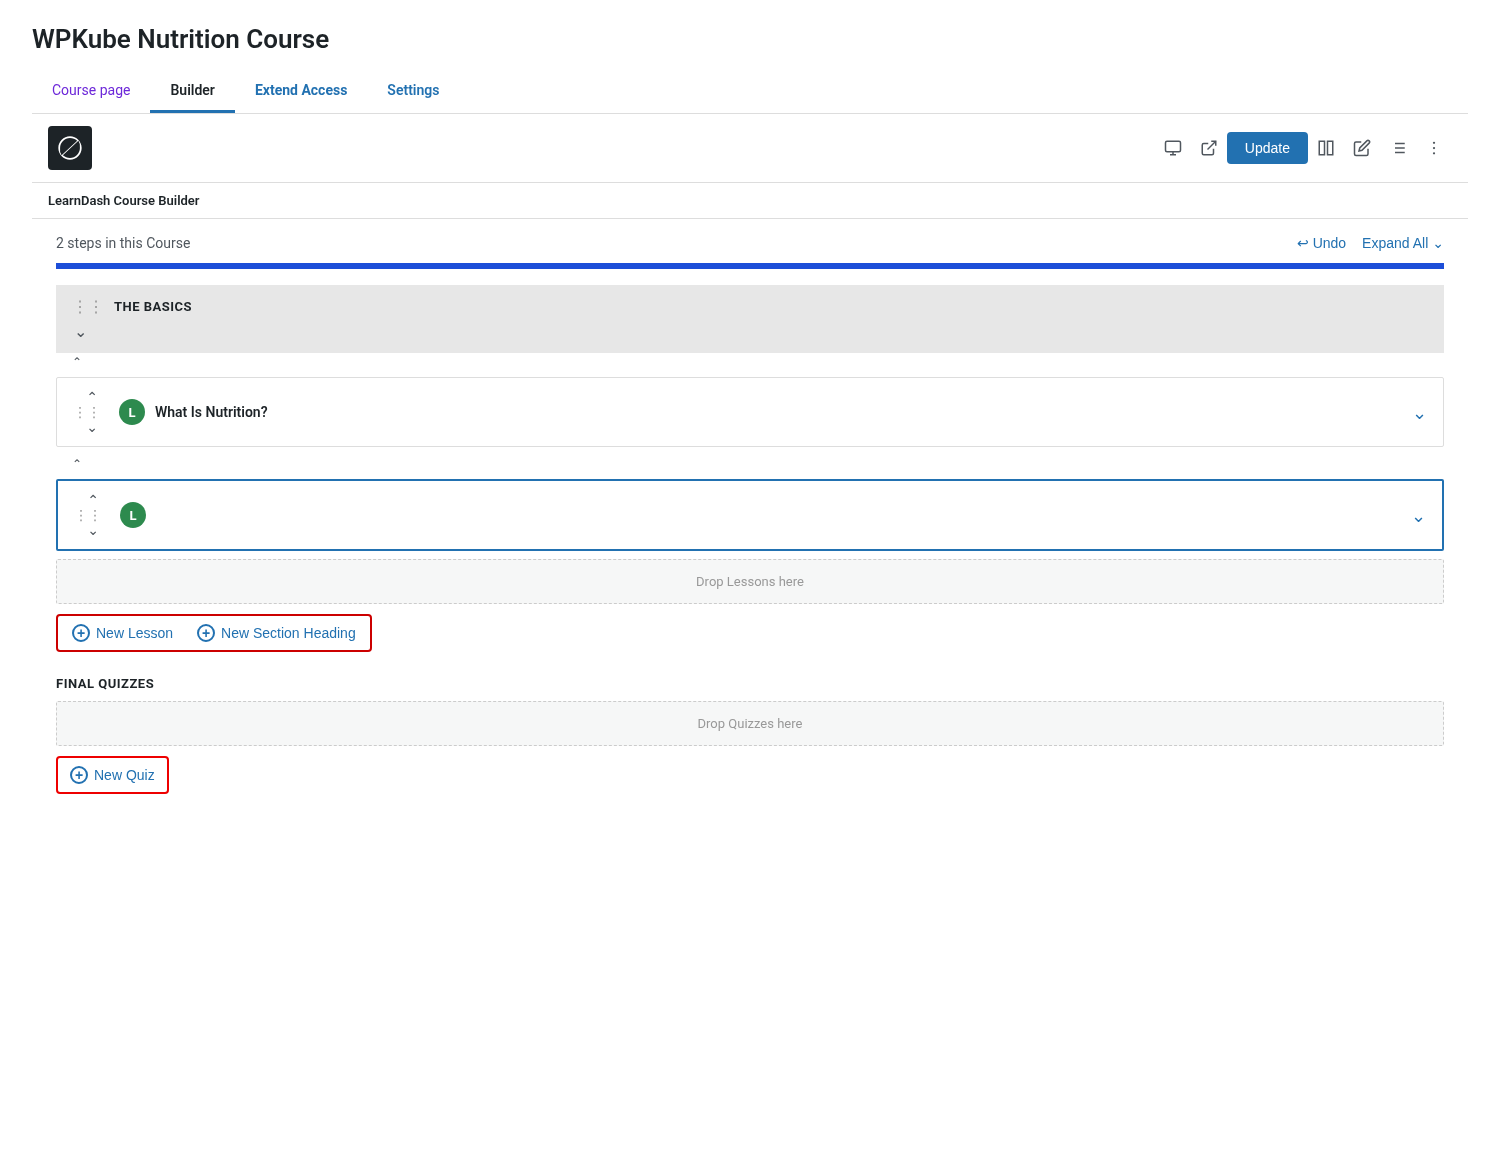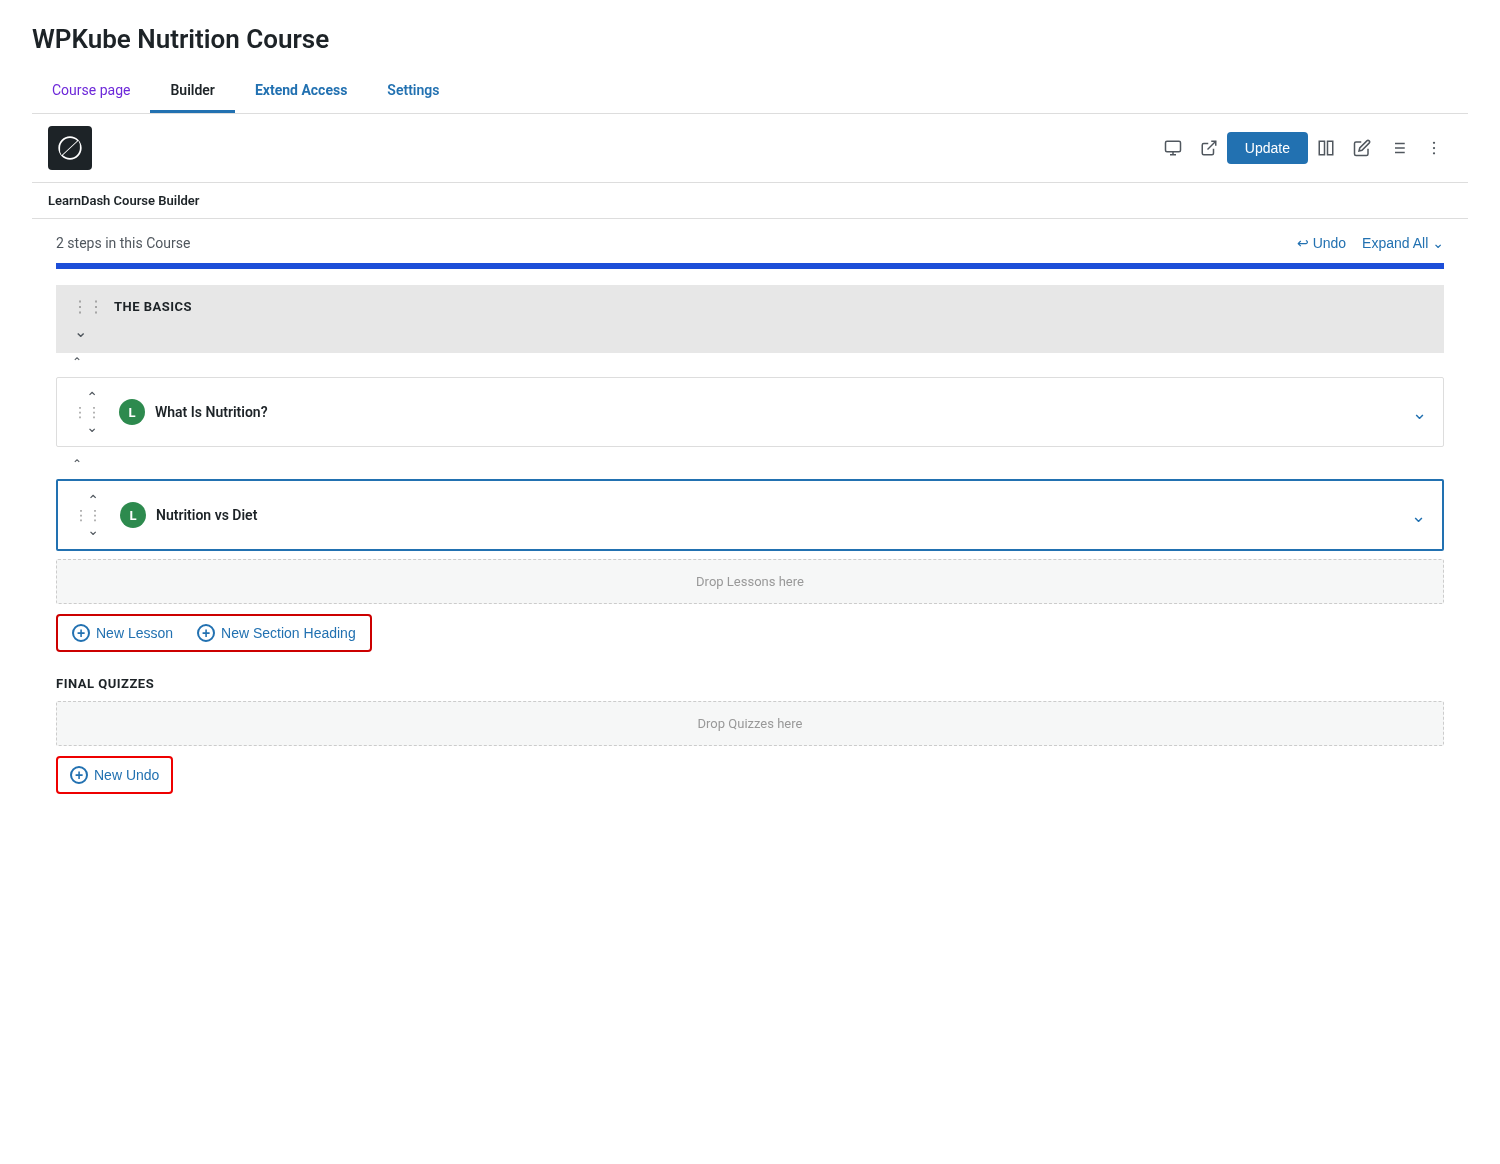--- a/index.html
+++ b/index.html
@@ -429,21 +429,20 @@
       <div style="display:flex;align-items:center;gap:4px;padding:2px 16px 0;">
         <span style="color:#50575e;font-size:12px;cursor:pointer;">⌃</span>
       </div>
       <div class="lesson-item active-border">
         <div class="lesson-nav">
           <span class="chevron-up">⌃</span>
           <span class="lesson-drag">⋮⋮</span>
           <span class="chevron-down-sm">⌄</span>
         </div>
         <div class="lesson-badge">L</div>
-        <span class="lesson-title">Nutrition vs Diet</span>
         <span class="lesson-expand">⌄</span>
       </div>
     </div>
 
     <div class="drop-zone">
       <span>Drop Lessons here</span>
     </div>
 
     <div style="margin-top:10px;">
       <div style="display:inline-flex;align-items:center;gap:24px;border:2px solid #cc0000;border-radius:4px;padding:8px 14px;">
@@ -463,19 +462,19 @@
 
       
       <div class="drop-zone">
         <span>Drop Quizzes here</span>
       </div>
 
       
       <div class="new-quiz-wrapper" style="margin-top:10px;">
         <button class="new-quiz-btn">
           <span class="add-btn-icon">+</span>
-          <span>New Undo</span>
+          <span>New Quiz</span>
         </button>
       </div>
     </div>
 
   </div>
 </div>
 
 </body></html>

